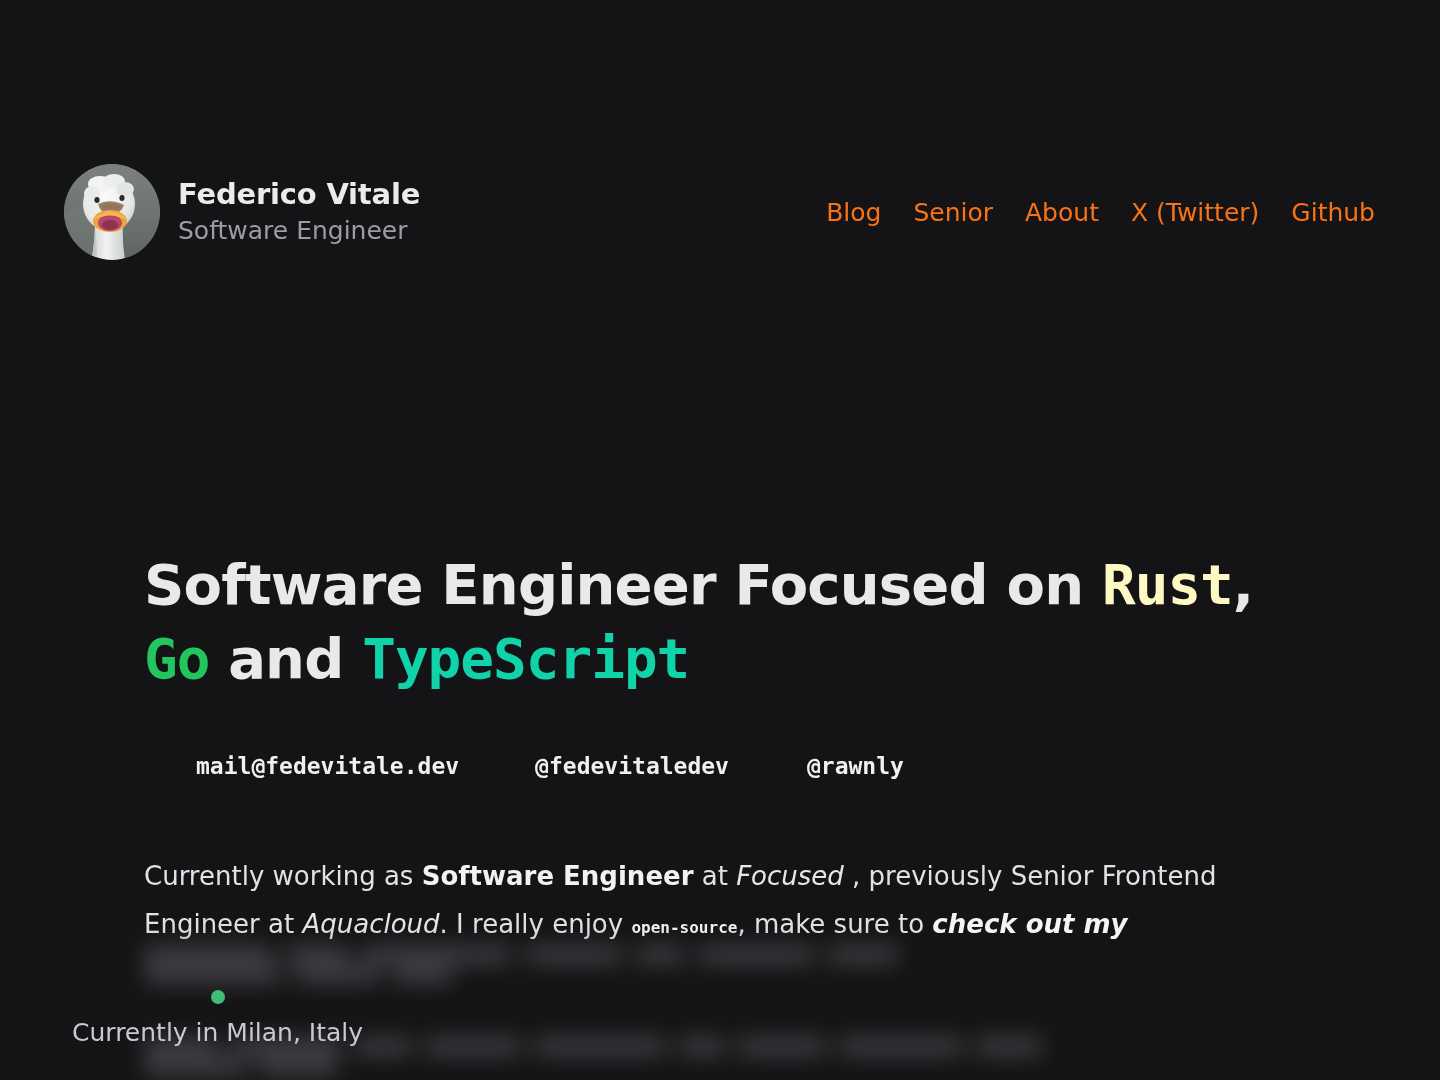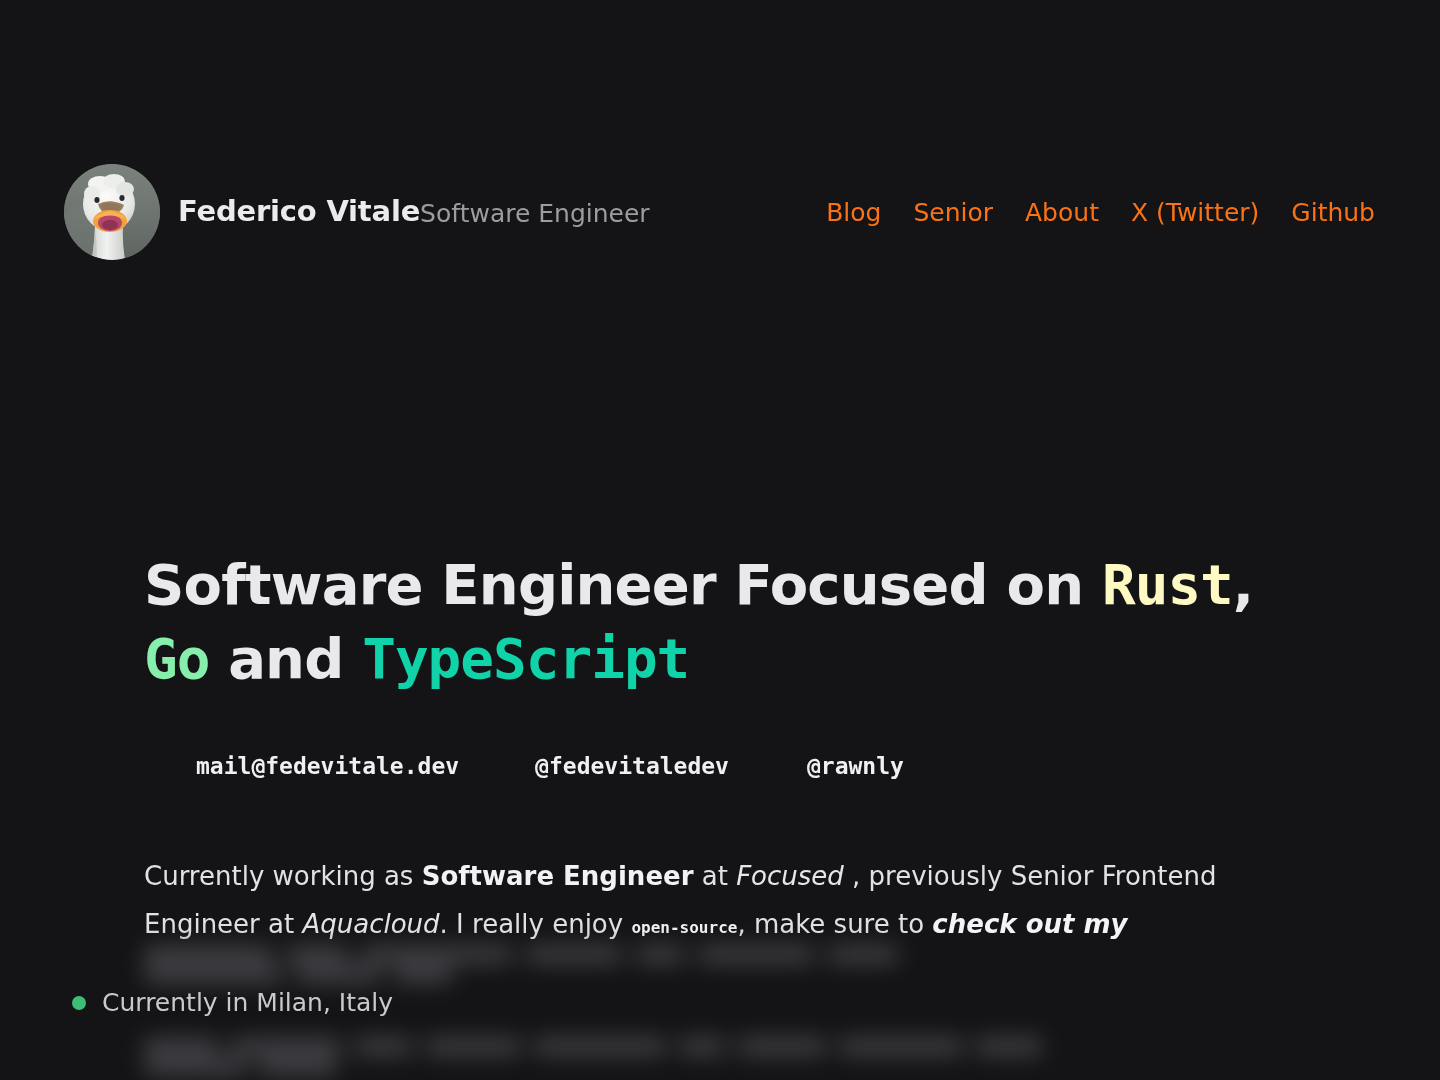--- a/index.html
+++ b/index.html
@@ -39,21 +39,21 @@
     width: 96px;
     height: 96px;
     border-radius: 50%;
     overflow: hidden;
     flex: 0 0 96px;
     background: #6e7470;
     position: relative;
   }
   .avatar svg { display: block; width: 96px; height: 96px; }
 
-  .brand-text { display: flex; flex-direction: row; justify-content: center; }
+  .brand-text { display: flex; flex-direction: column; justify-content: center; }
 
   .brand-name {
     font-family: "DejaVu Sans", sans-serif;
     font-size: 29px;
     font-weight: 700;
     color: #ebebed;
     letter-spacing: -0.2px;
     line-height: 1.18;
   }
 
@@ -101,21 +101,21 @@
     letter-spacing: -0.8px;
     max-width: 1180px;
   }
 
   .mono-word {
     font-family: "DejaVu Sans Mono", monospace;
     font-weight: 700;
     letter-spacing: -1px;
   }
   .c-rust { color: #fef9c3; }
-  .c-go   { color: #86efac; text-align: center; }
+  .c-go   { color: #22c55e; text-align: center; }
   .c-ts   { color: #11d3aa; }
 
   
   .contact-row {
     position: absolute;
     top: 755px;
     left: 168px;
     display: flex;
     align-items: center;
     padding-left: 28px;
@@ -180,20 +180,21 @@
 
   
   .status-bar {
     position: absolute;
     top: 990px;
     left: 72px;
     display: flex;
     align-items: center;
     gap: 16px;
     z-index: 5;
+    flex-direction: column;
   }
 
   .status-dot {
     width: 14px;
     height: 14px;
     border-radius: 50%;
     background: #3dbd75;
     flex: 0 0 14px;
   }
 

